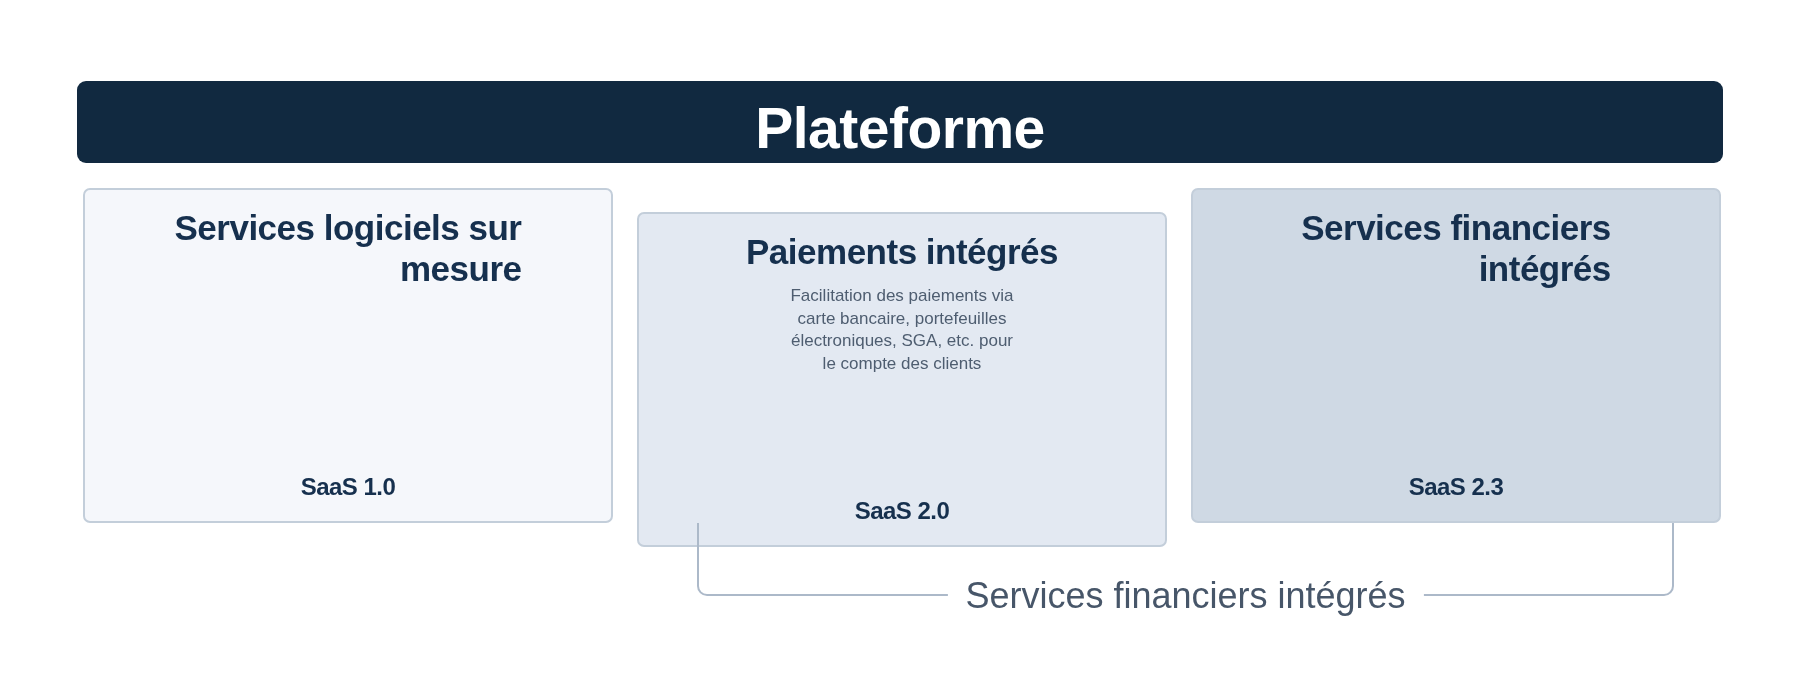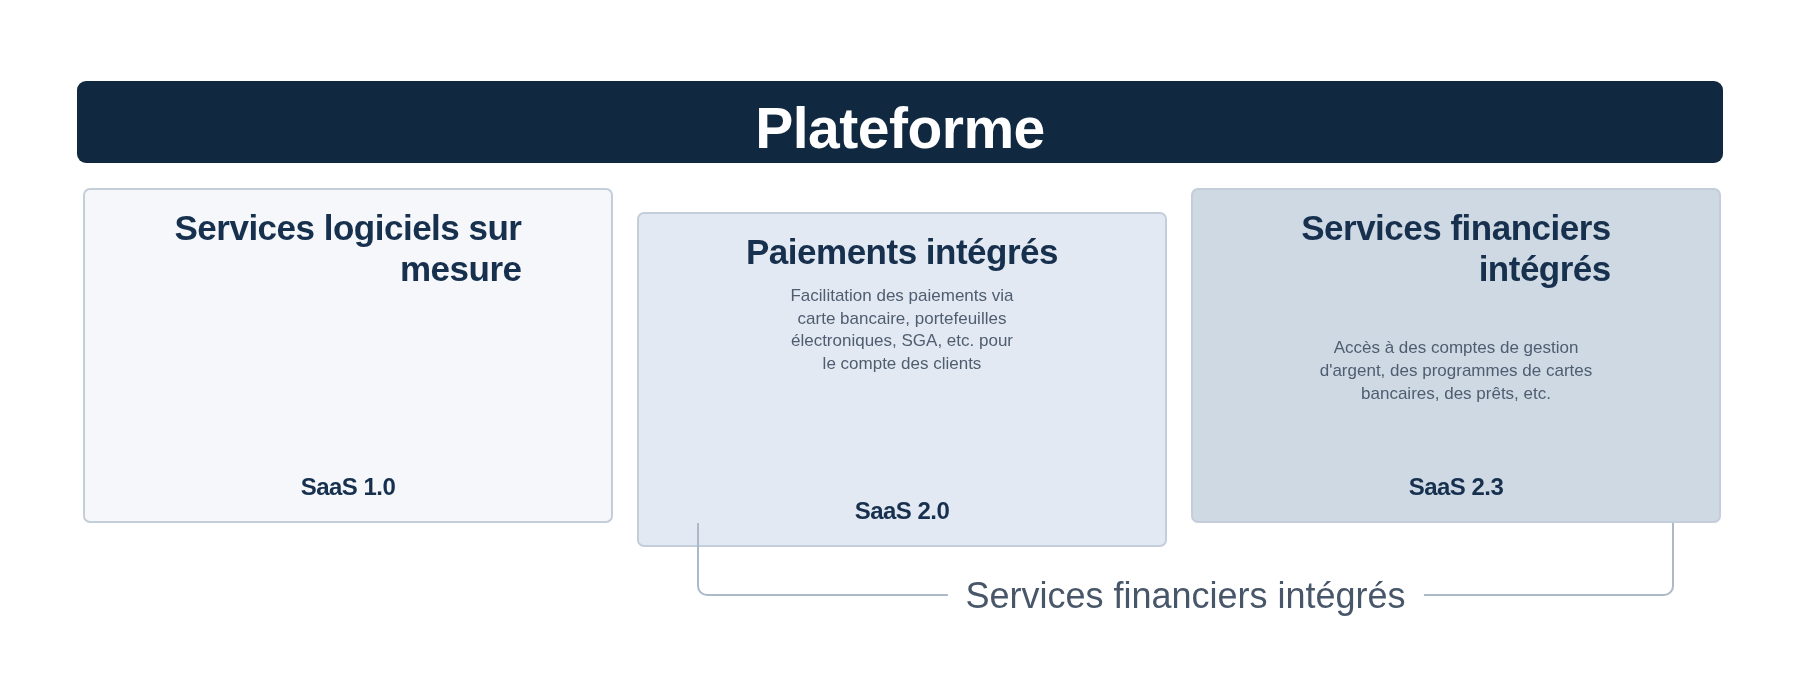--- a/index.html
+++ b/index.html
@@ -52,21 +52,21 @@
     border: 2px solid var(--card_border, #C3CEDA);
     border-radius: 7px;
     display: flex;
     flex-direction: column;
     align-items: center;
     text-align: center;
     padding: 18px 30px 16px 30px;
   }
   .card-1 { background: var(--card1_bg, #F5F7FB); }
   .card-2 { background: var(--card2_bg, #E3E9F2); margin-top: 24px; }
-  .card-3 { background: var(--card3_bg, #CFD9E4); gap: 36px; }
+  .card-3 { background: var(--card3_bg, #CFD9E4); }
   .card-title {
     margin: 0 0 12px 0;
     color: var(--title_text, #16304E);
     font-size: 35px;
     font-weight: 700;
     line-height: 1.16;
     letter-spacing: -0.5px;
     white-space: pre-line;
     text-align: right;
   }
@@ -135,23 +135,20 @@
       <p class="card-desc">Facilitation des paiements via
 carte bancaire, portefeuilles
 électroniques, SGA, etc. pour
 le compte des clients</p>
       <div class="card-saas">SaaS 2.0</div>
     </div>
 
     <div class="card card-3">
       <h3 class="card-title">Services financiers
 intégrés</h3>
-      <p class="card-desc">Accès à des comptes de gestion
-d'argent, des programmes de cartes
-bancaires, des prêts, etc.</p>
       <div class="card-saas">SaaS 2.3</div>
     </div>
 
   </div>
 
   <div class="bracket">
     <span class="bracket-label">Services financiers intégrés</span>
   </div>
 
 </div>

